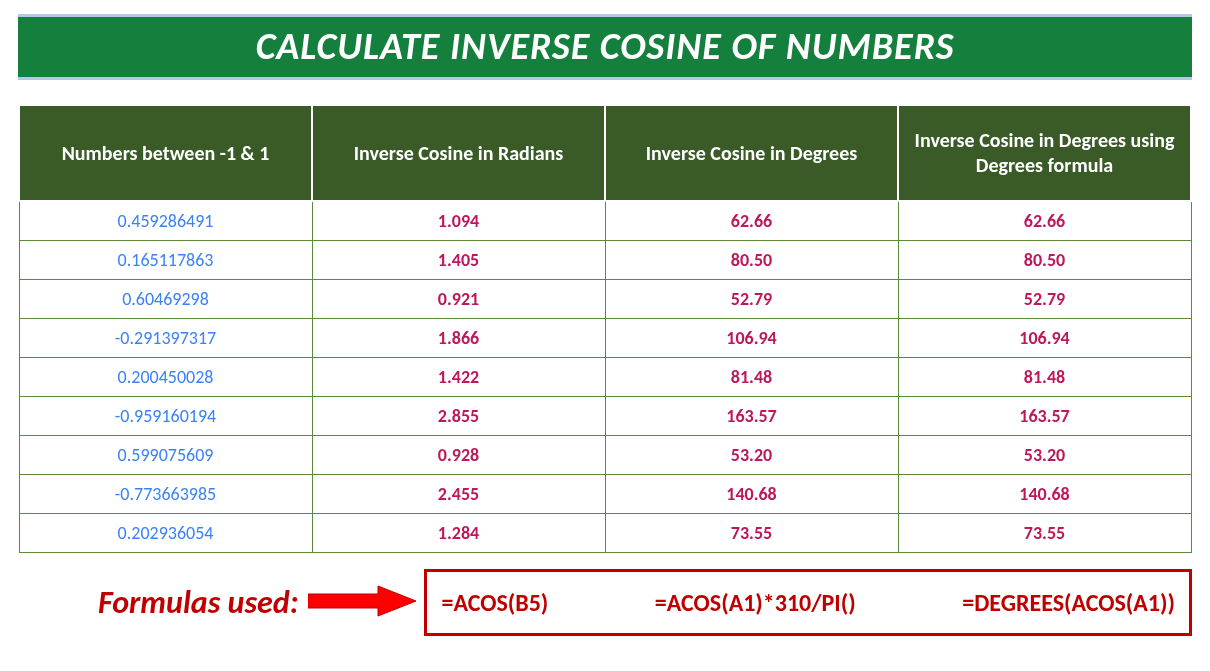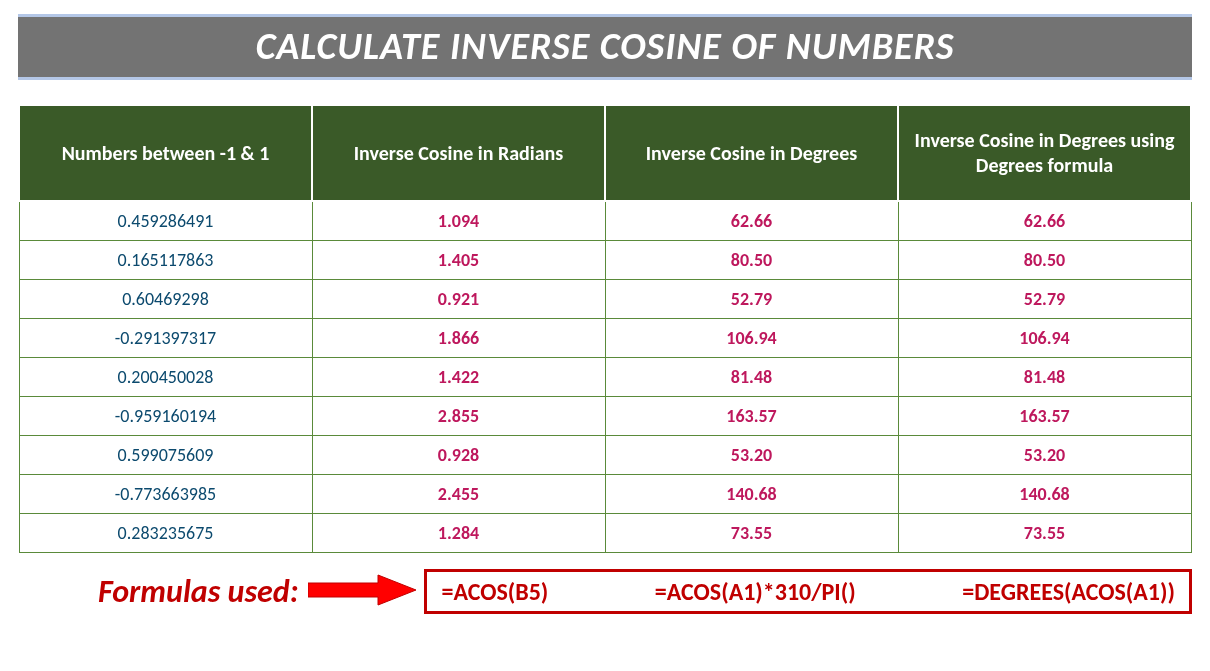--- a/index.html
+++ b/index.html
@@ -7,21 +7,21 @@
       padding: 0;
       box-sizing: border-box;
     }
     body {
       font-family: Calibri, Arial, sans-serif;
       background: #ffffff;
       padding: 14px 18px;
       width: 1210px;
     }
     .title-bar {
-      background: #737373;
+      background: #15803d;
       color: #ffffff;
       text-align: center;
       padding: 6px 0 8px 0;
       font-size: 38px;
       font-weight: bold;
       font-style: italic;
       letter-spacing: 1px;
       border-top: 3px solid #b4c7e7;
       border-bottom: 3px solid #b4c7e7;
     }
@@ -45,21 +45,21 @@
       line-height: 1.25;
     }
     td {
       border: 1px solid #5a8a3a;
       text-align: center;
       padding: 8px 0;
       font-size: 18px;
       vertical-align: middle;
     }
     td.num-col {
-      color: #0c4a6e;
+      color: #3b82f6;
       font-weight: normal;
     }
     td.val-col {
       color: #be185d;
       font-weight: bold;
     }
     .bottom-row {
       display: flex;
       align-items: center;
       margin-top: 16px;
@@ -74,21 +74,21 @@
       padding-right: 4px;
     }
     .arrow-wrap {
       flex-shrink: 0;
     }
     .formula-box {
       border: 3px solid #c00000;
       color: #c00000;
       font-weight: bold;
       font-size: 24px;
-      padding: 5px 14px;
+      padding: 16px 14px;
       flex-grow: 1;
       display: flex;
       justify-content: space-between;
     }
     .formula-box span {
       white-space: nowrap;
     }
   </style>
 </head>
 <body>
@@ -149,21 +149,21 @@
       <td class="val-col">53.20</td>
       <td class="val-col">53.20</td>
     </tr>
     <tr>
       <td class="num-col">-0.773663985</td>
       <td class="val-col">2.455</td>
       <td class="val-col">140.68</td>
       <td class="val-col">140.68</td>
     </tr>
     <tr>
-      <td class="num-col">0.283235675</td>
+      <td class="num-col">0.202936054</td>
       <td class="val-col">1.284</td>
       <td class="val-col">73.55</td>
       <td class="val-col">73.55</td>
     </tr>
   </tbody>
 </table>
 
 <div class="bottom-row">
   <div class="formulas-label">Formulas used:</div>
   <div class="arrow-wrap">

